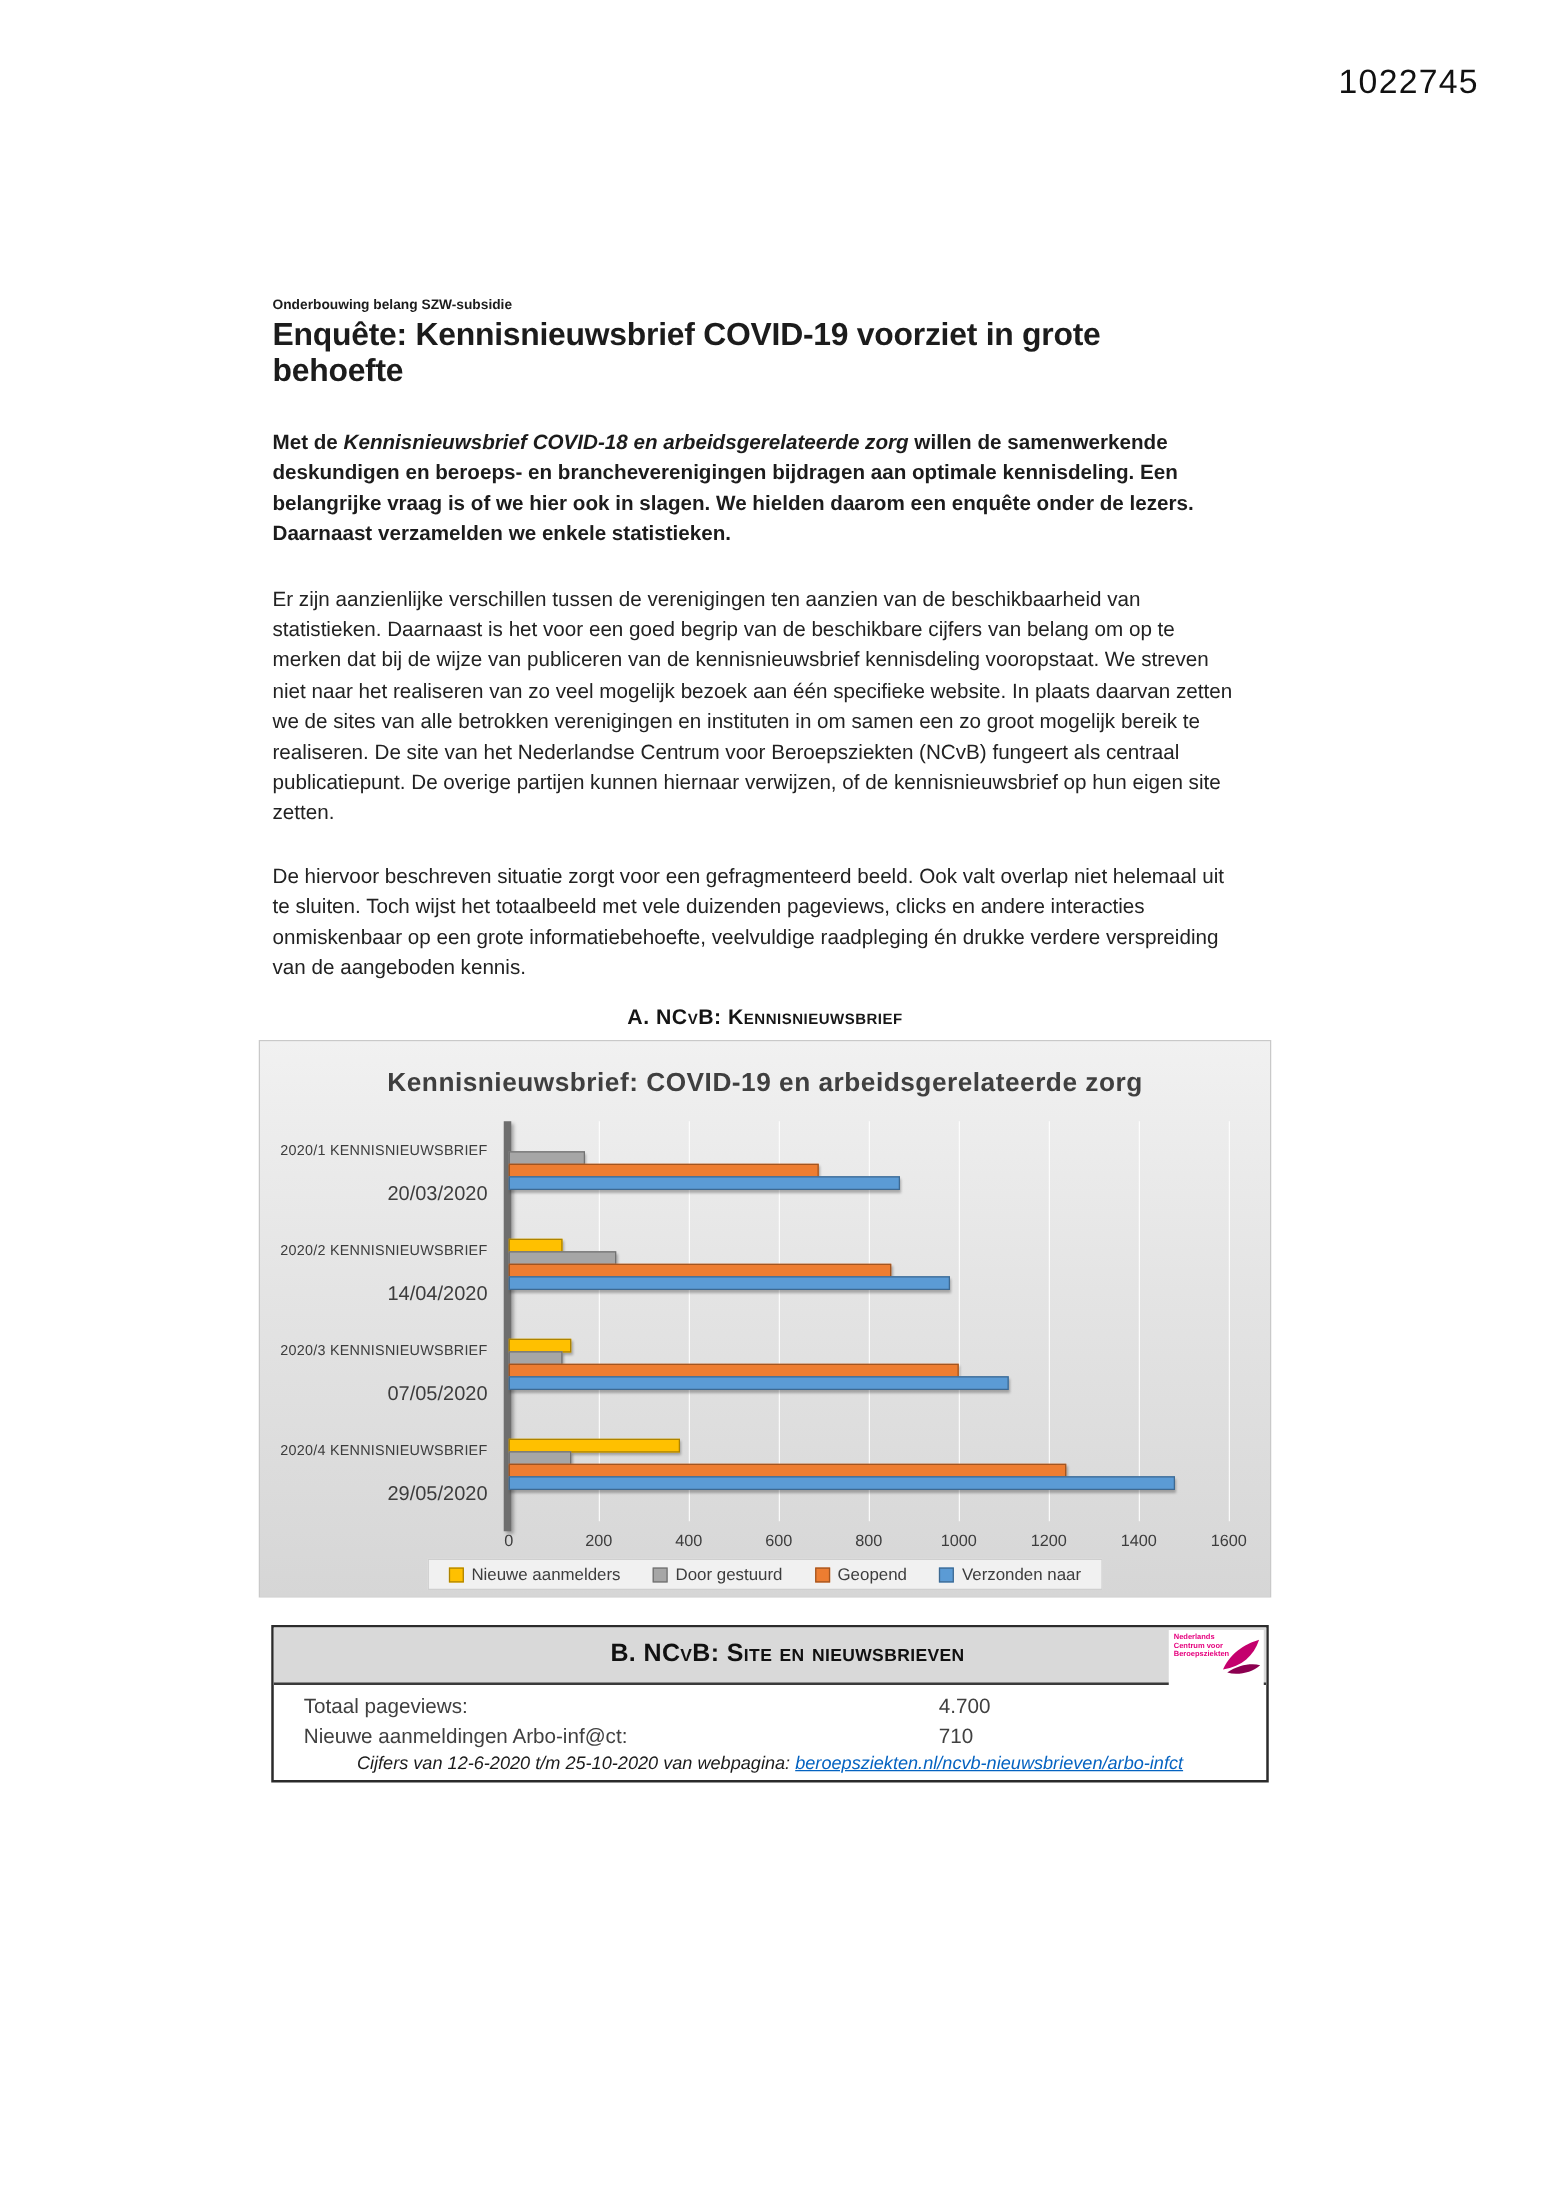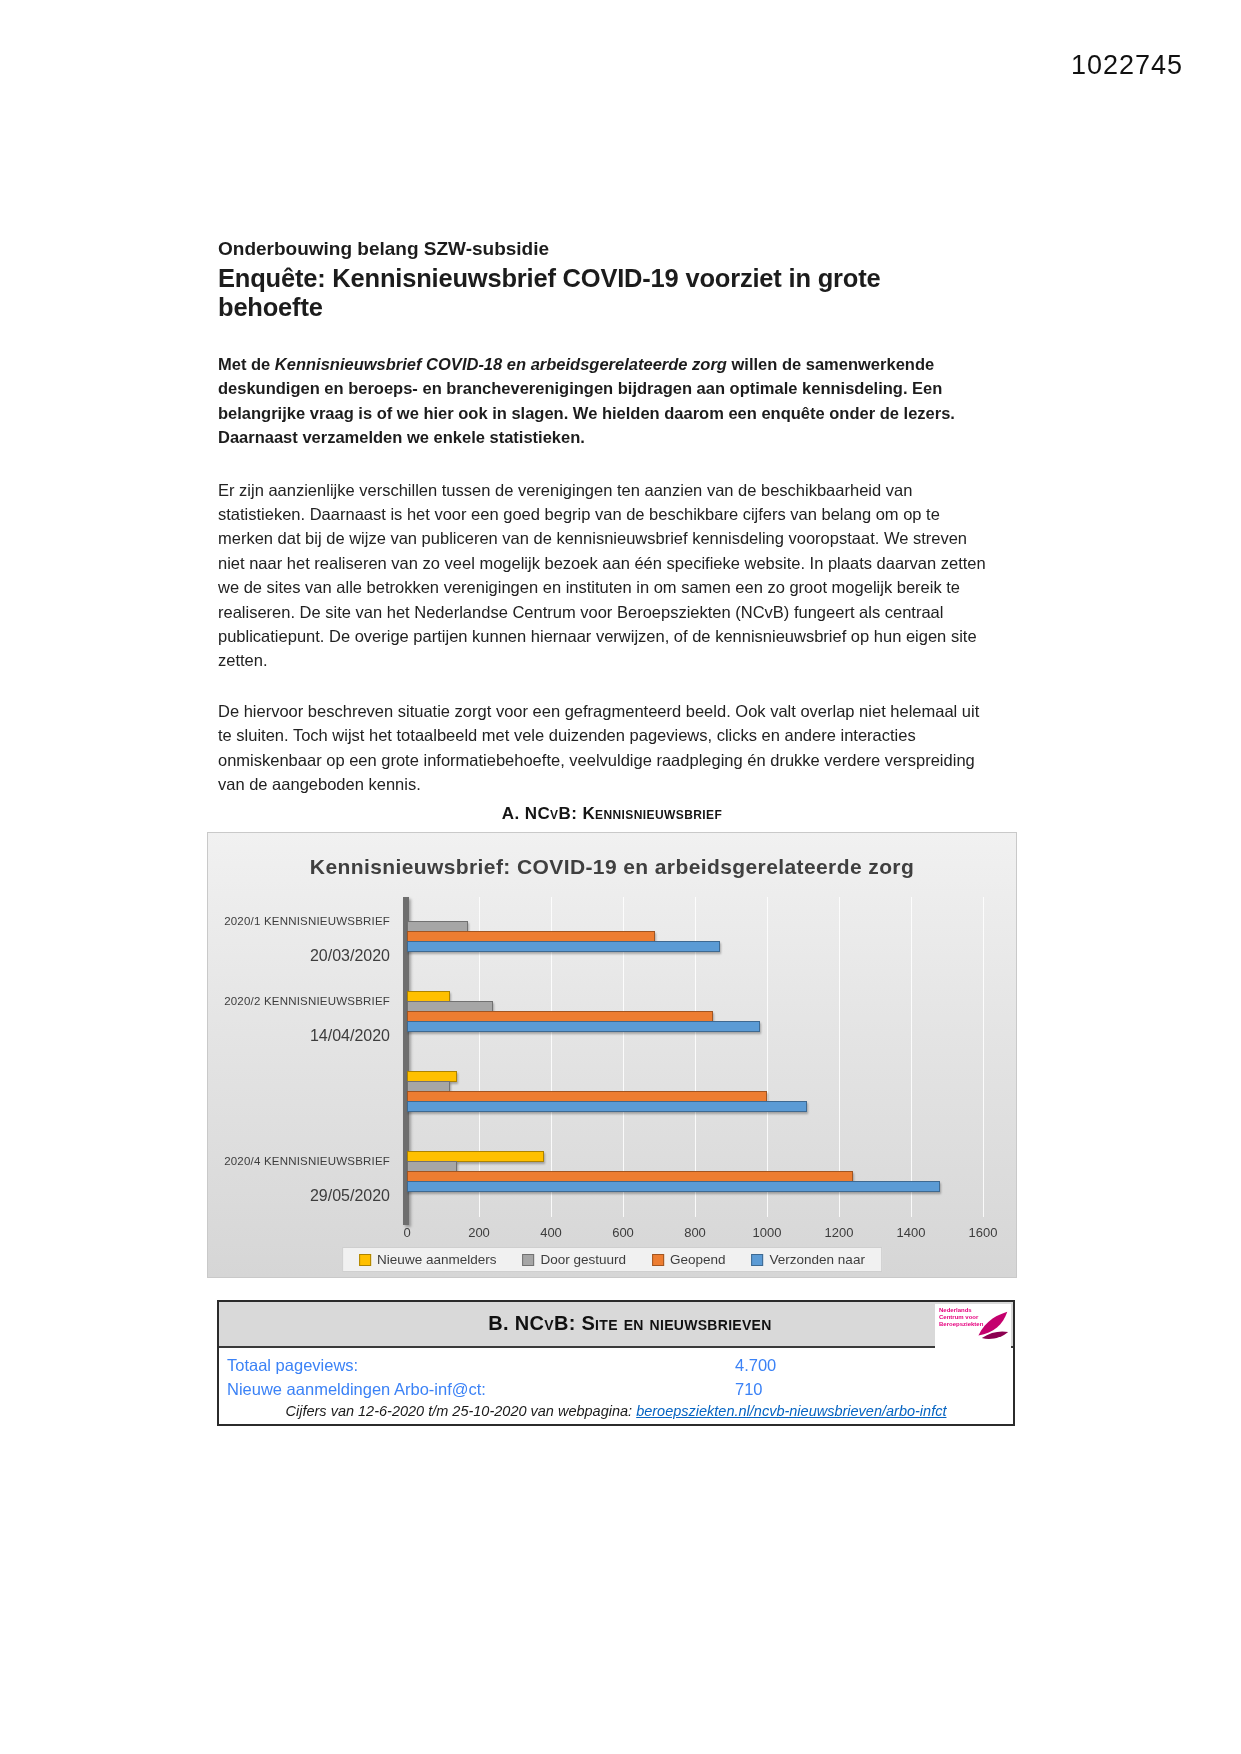--- a/index.html
+++ b/index.html
@@ -3,21 +3,21 @@
 <meta charset="utf-8">
 <style>
   html,body{margin:0;padding:0;}
   body{
     width:1241px;height:1754px;position:relative;background:#ffffff;
     font-family:"Liberation Sans",sans-serif;color:#1c1c1c;overflow:hidden;
   }
   .page{position:absolute;inset:0;}
   #pagenum{position:absolute;top:50px;right:58px;font-size:27px;color:#111;letter-spacing:1px;}
   .content{position:absolute;left:218px;top:238px;width:772px;}
-  .kicker{font-weight:bold;font-size:19px;margin:0 0 4px;}
+  .kicker{font-weight:bold;font-size:11px;margin:0 0 4px;}
   .doc-title{font-size:25.5px;font-weight:bold;margin:0 0 30px;letter-spacing:-0.2px;}
   p.intro{font-weight:bold;font-size:16.5px;line-height:24.4px;margin:0 0 28px;width:770px;}
   p.intro .it{font-style:italic;}
   h2.sec{font-size:19px;font-weight:bold;margin:0 0 28px;}
   p.body{font-size:16.5px;line-height:24.4px;margin:0 0 26px;width:770px;color:#222;}
 
   
   .chart-block{position:absolute;left:207px;top:804px;width:810px;}
   .figA{text-align:center;font-weight:bold;font-size:17px;font-variant:small-caps;letter-spacing:.4px;color:#151515;}
   .chart-panel{
@@ -49,21 +49,21 @@
   
   .table-b{position:absolute;left:217px;top:1300px;width:798px;height:126px;
     border:2px solid #2b2b2b;background:#fff;box-sizing:border-box;}
   .tb-header{position:relative;height:44px;background:#d9d9d9;border-bottom:2px solid #3a3a3a;}
   .tb-header .txt{display:block;text-align:center;line-height:42px;font-weight:bold;
     font-size:20px;font-variant:small-caps;letter-spacing:.3px;color:#111;padding-left:28px;}
   .tb-logo{position:absolute;right:2px;top:2px;width:76px;height:52px;background:#fff;z-index:2;}
   .tb-logo .logo-text{font-size:6px;font-weight:bold;color:#e6007e;line-height:7px;
     padding:3px 0 0 4px;width:44px;}
   .tb-logo svg{position:absolute;right:2px;top:6px;}
-  .tb-row{position:absolute;left:8px;width:770px;font-size:16.5px;color:#3b82f6;}
+  .tb-row{position:absolute;left:24px;width:770px;font-size:16.5px;color:#404040;}
   .tb-row .lab{display:inline-block;}
   .tb-row .val{position:absolute;left:508px;}
   .row1{top:54px;} .row2{top:78px;}
   .tb-foot{position:absolute;bottom:5px;left:0;width:100%;text-align:center;
     font-size:14.5px;font-style:italic;color:#1b1b1b;}
   .tb-foot a{color:#0563c1;text-decoration:underline;cursor:pointer;}
 </style>
 </head>
 <body>
 
@@ -88,20 +88,24 @@
     <div class="chart-panel">
       <div class="chart-title">Kennisnieuwsbrief: COVID-19 en arbeidsgerelateerde zorg</div>
       <div class="cat-labels">
           <div class="cat" style="top: 0px;">
             <div class="nm">2020/1 KENNISNIEUWSBRIEF</div>
             <div class="dt">20/03/2020</div>
           </div>
           <div class="cat" style="top: 80px;">
             <div class="nm">2020/2 KENNISNIEUWSBRIEF</div>
             <div class="dt">14/04/2020</div>
+          </div>
+          <div class="cat" style="top: 160px;">
+            <div class="nm">2020/3 KENNISNIEUWSBRIEF</div>
+            <div class="dt">07/05/2020</div>
           </div>
           <div class="cat" style="top: 240px;">
             <div class="nm">2020/4 KENNISNIEUWSBRIEF</div>
             <div class="dt">29/05/2020</div>
           </div>
         </div>
       <div class="plot">
         <div class="axis-line"></div>
       <div class="gridline" style="left: 72px;"></div>
           <div class="gridline" style="left: 144px;"></div>

